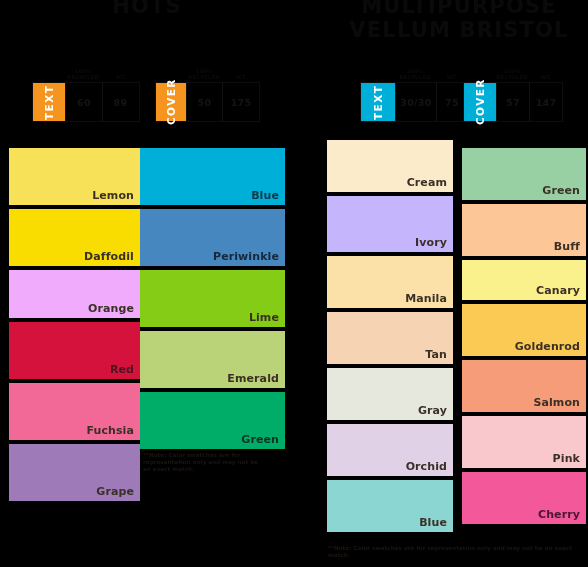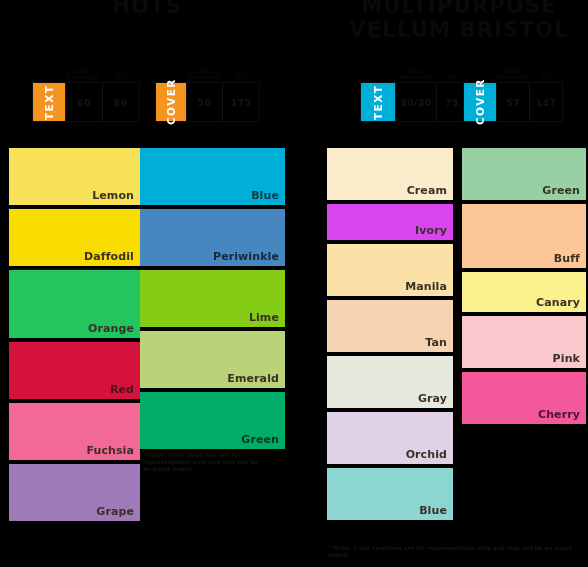--- a/index.html
+++ b/index.html
@@ -140,21 +140,21 @@
   </div>
 </div>
 
 <div class="swatch-col" id="col-left-1" style="left:9px; top:148px; width:131px;">
   <div class="swatch" style="height:57px; background:#F7E158;">
     <span class="swatch-label">Lemon</span>
   </div>
   <div class="swatch" style="height:57px; background:#F9DD00;">
     <span class="swatch-label">Daffodil</span>
   </div>
-  <div class="swatch" style="height:68px; background:#22c55e;">
+  <div class="swatch" style="height:48px; background:#f0abfc;">
     <span class="swatch-label">Orange</span>
   </div>
   <div class="swatch" style="height:57px; background:#D4123B;">
     <span class="swatch-label" style="color:#4d1420;margin-top:24px;">Red</span>
   </div>
   <div class="swatch" style="height:57px; background:#F26896;">
     <span class="swatch-label">Fuchsia</span>
   </div>
   <div class="swatch" style="height:57px; background:#9E7AB9;">
     <span class="swatch-label">Grape</span>
@@ -203,25 +203,25 @@
     <div class="spec-head" style="width:34px;">100% RECYCLED</div>
     <div class="spec-head" style="width:34px;">WT.</div>
   </div>
   <div class="spec-row">
     <div class="spec-tag" style="width:32px; background:#00AFD7;">COVER</div>
     <div class="spec-cell" style="width:34px;">57</div>
     <div class="spec-cell" style="width:34px;">147</div>
   </div>
 </div>
 
-<div class="swatch-col" id="col-right-1" style="left:327px; top:148px; width:126px;text-decoration:underline;">
+<div class="swatch-col" id="col-right-1" style="left:327px; top:140px; width:126px;text-decoration:underline;">
   <div class="swatch" style="height:52px; background:#FBEBCB;">
     <span class="swatch-label">Cream</span>
   </div>
-  <div class="swatch" style="height:36px; background:#d946ef;">
+  <div class="swatch" style="height:56px; background:#c4b5fd;">
     <span class="swatch-label">Ivory</span>
   </div>
   <div class="swatch" style="height:52px; background:#FBE0A8;">
     <span class="swatch-label">Manila</span>
   </div>
   <div class="swatch" style="height:52px; background:#F6D3B2;">
     <span class="swatch-label">Tan</span>
   </div>
   <div class="swatch" style="height:52px; background:#E7E8DD;">
     <span class="swatch-label">Gray</span>
@@ -231,26 +231,32 @@
   </div>
   <div class="swatch" style="height:52px; background:#8BD5D2;">
     <span class="swatch-label">Blue</span>
   </div>
 </div>
 
 <div class="swatch-col" id="col-right-2" style="left:462px; top:148px; width:124px;">
   <div class="swatch" style="height:52px; background:#98D0A3;">
     <span class="swatch-label">Green</span>
   </div>
-  <div class="swatch" style="height:64px; background:#FCC697;">
+  <div class="swatch" style="height:52px; background:#FCC697;">
     <span class="swatch-label">Buff</span>
   </div>
   <div class="swatch" style="height:40px; background:#FAF08C;">
     <span class="swatch-label">Canary</span>
   </div>
+  <div class="swatch" style="height:52px; background:#FBCA54;">
+    <span class="swatch-label">Goldenrod</span>
+  </div>
+  <div class="swatch" style="height:52px; background:#F79C79;">
+    <span class="swatch-label">Salmon</span>
+  </div>
   <div class="swatch" style="height:52px; background:#F9C8CD;">
     <span class="swatch-label">Pink</span>
   </div>
   <div class="swatch" style="height:52px; background:#F2589A;">
     <span class="swatch-label" style="color:#4a1630;">Cherry</span>
   </div>
 </div>
 
 <div class="footnote" id="footnote-right" style="left:328px; top:545px; width:250px;">**Note: Color swatches are for representation only and may not be an exact match.</div>
 

